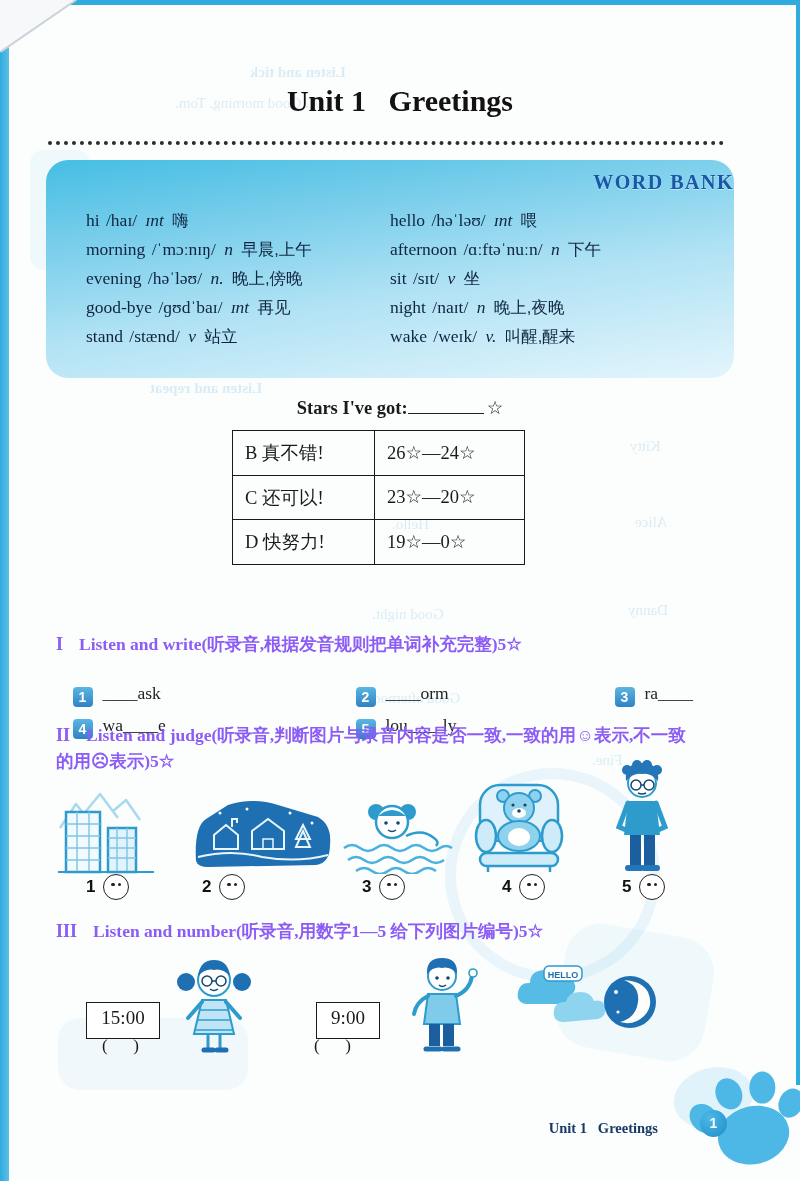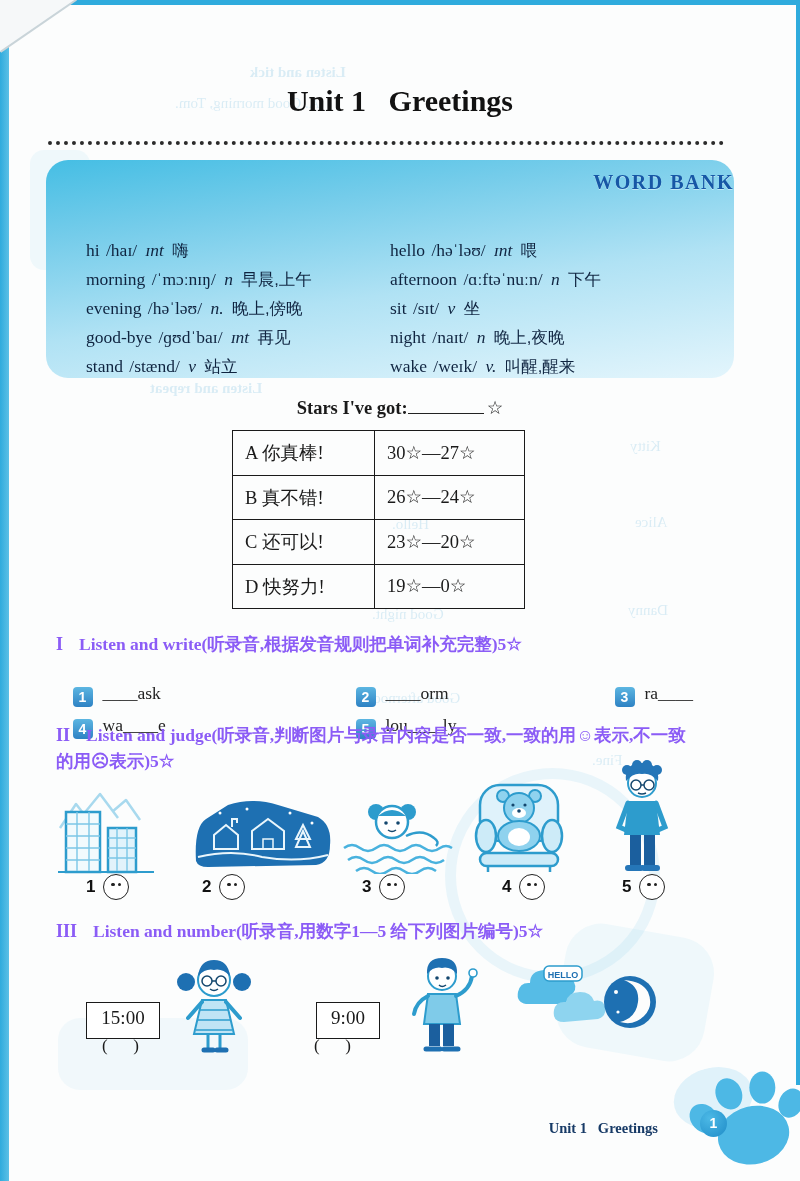--- a/index.html
+++ b/index.html
@@ -27,21 +27,21 @@
 
   .title{position:absolute;top:84px;left:0;width:100%;text-align:center;
     font-size:30px;font-weight:bold;color:#121212;white-space:pre;z-index:1}
   .dotted{position:absolute;left:48px;top:141px;width:676px;border-top:4px dotted #2b2b2b;z-index:1}
 
   
   .wordbank{position:absolute;left:46px;top:160px;width:688px;height:218px;border-radius:22px;z-index:1;
     background:linear-gradient(172deg,#45bee4 0%,#74ccea 25%,#b0e2f4 58%,#e3f5fc 100%);}
   .wb-title{text-align:right;padding-top:11px;font-size:20px;font-weight:bold;color:#1757a6;
     letter-spacing:1.5px;text-shadow:0 1px 0 rgba(255,255,255,.45)}
-  .wb-cols{display:flex;margin-top:46px;padding-left:40px}
+  .wb-cols{display:flex;margin-top:16px;padding-left:40px}
   .wb-col{width:304px}
   .wb-col + .wb-col{width:auto}
   .entry{height:29px;font-size:17.5px;color:#0f2440;white-space:nowrap}
   .entry .ph{margin-left:2px}
   .entry .pos{font-style:italic;margin:0 4px}
   .entry .zh{font-size:16.5px;font-family:"Liberation Sans",sans-serif}
 
   
   .stars-line{position:absolute;left:0;top:397px;width:100%;text-align:center;font-size:18.5px;font-weight:600;z-index:1}
   .stars-blank{display:inline-block;width:76px;height:15px;border-bottom:1.6px solid #222;vertical-align:baseline}
@@ -133,24 +133,20 @@
       </div>
     </div>
   </div>
 
   <div class="stars-line">
     <span>Stars I've got:</span><span class="stars-blank"></span><span class="stars-star">☆</span>
   </div>
 
   <table class="grade-table">
     <tbody>
-        <tr>
-      <td class="grade">A 你真棒!</td>
-      <td class="range">30☆—27☆</td>
-    </tr>
     <tr>
       <td class="grade">B 真不错!</td>
       <td class="range">26☆—24☆</td>
     </tr>
     <tr>
       <td class="grade">C 还可以!</td>
       <td class="range">23☆—20☆</td>
     </tr>
     <tr>
       <td class="grade">D 快努力!</td>

